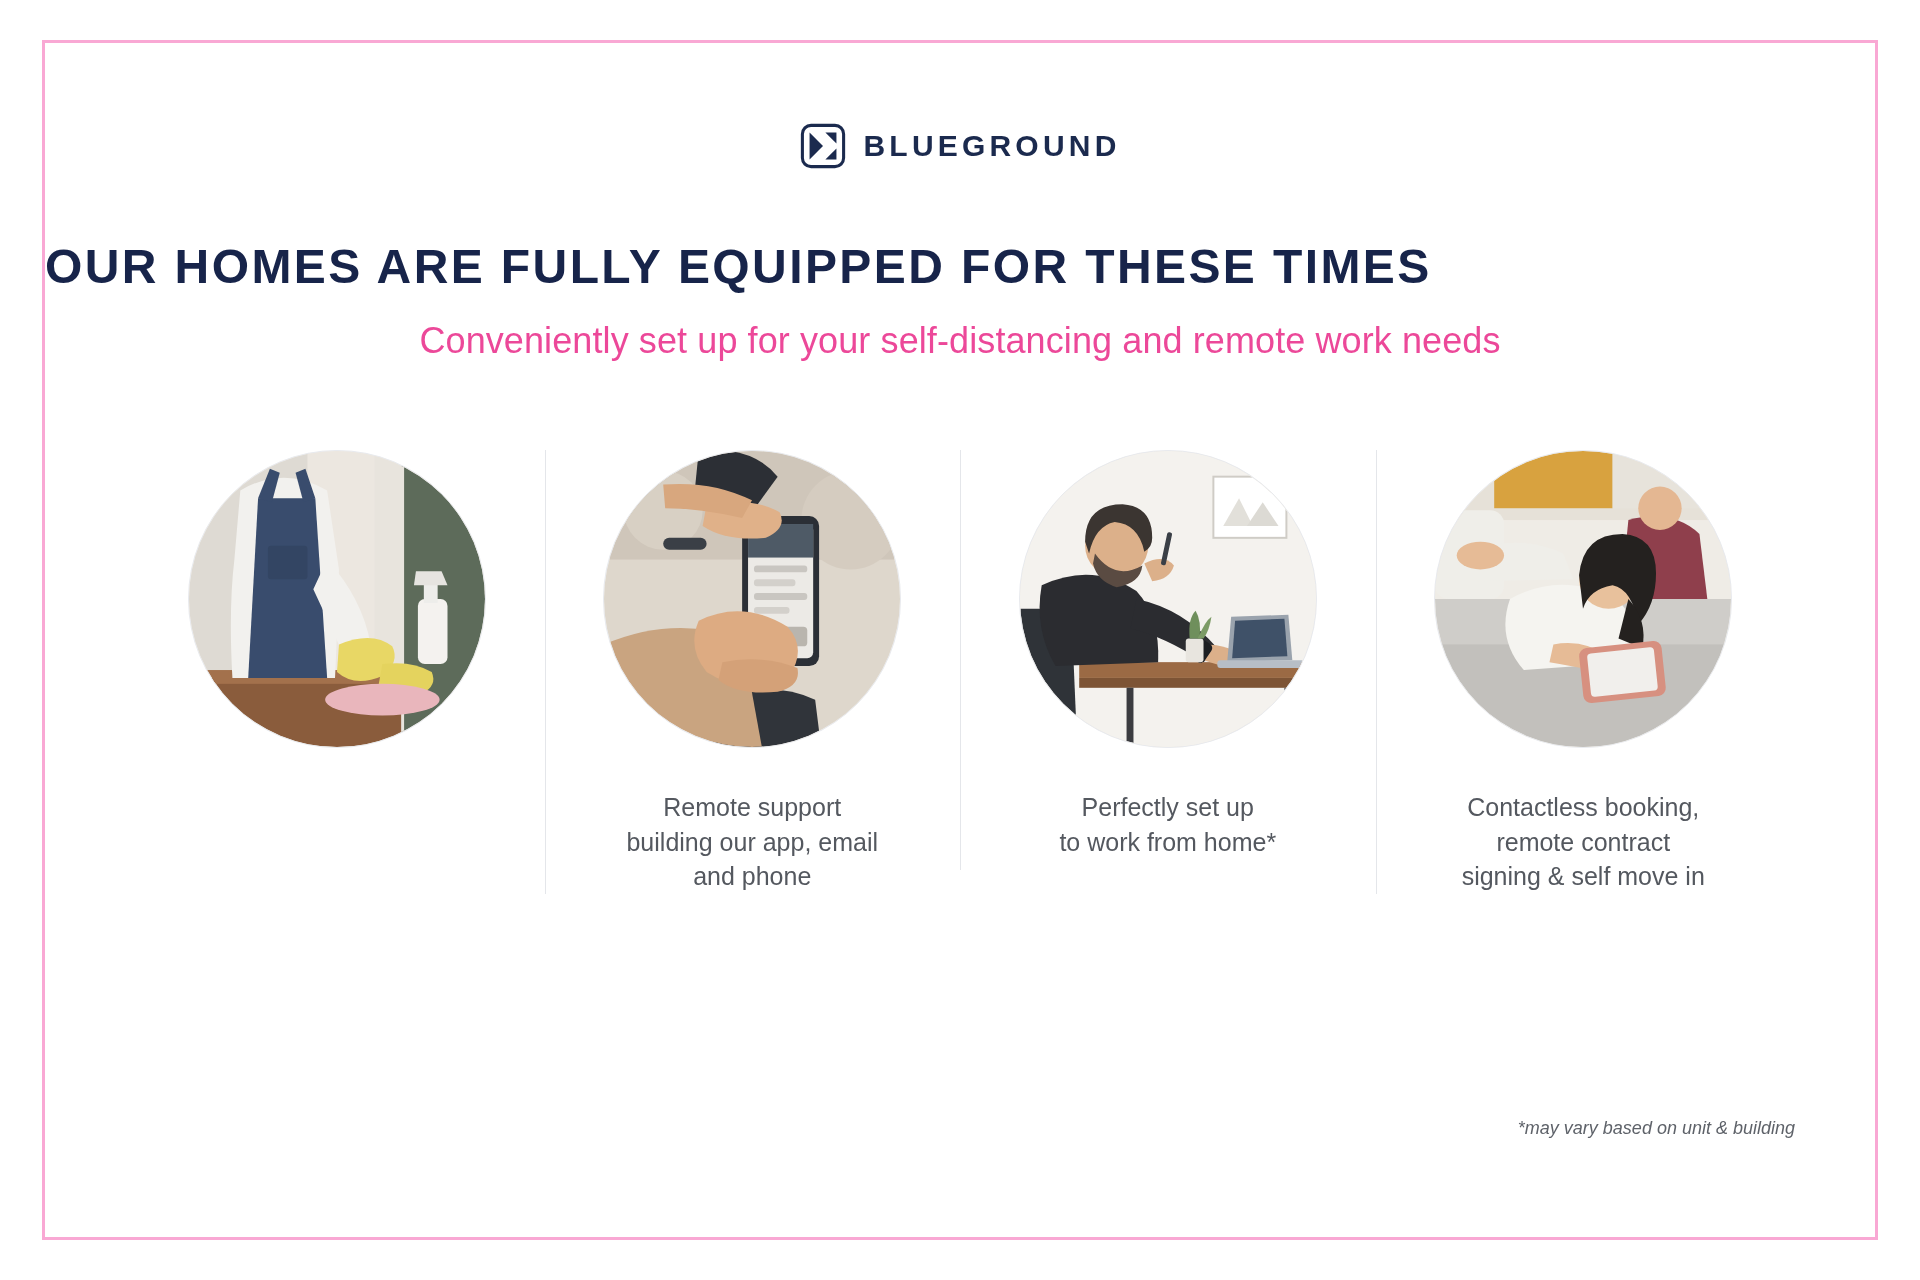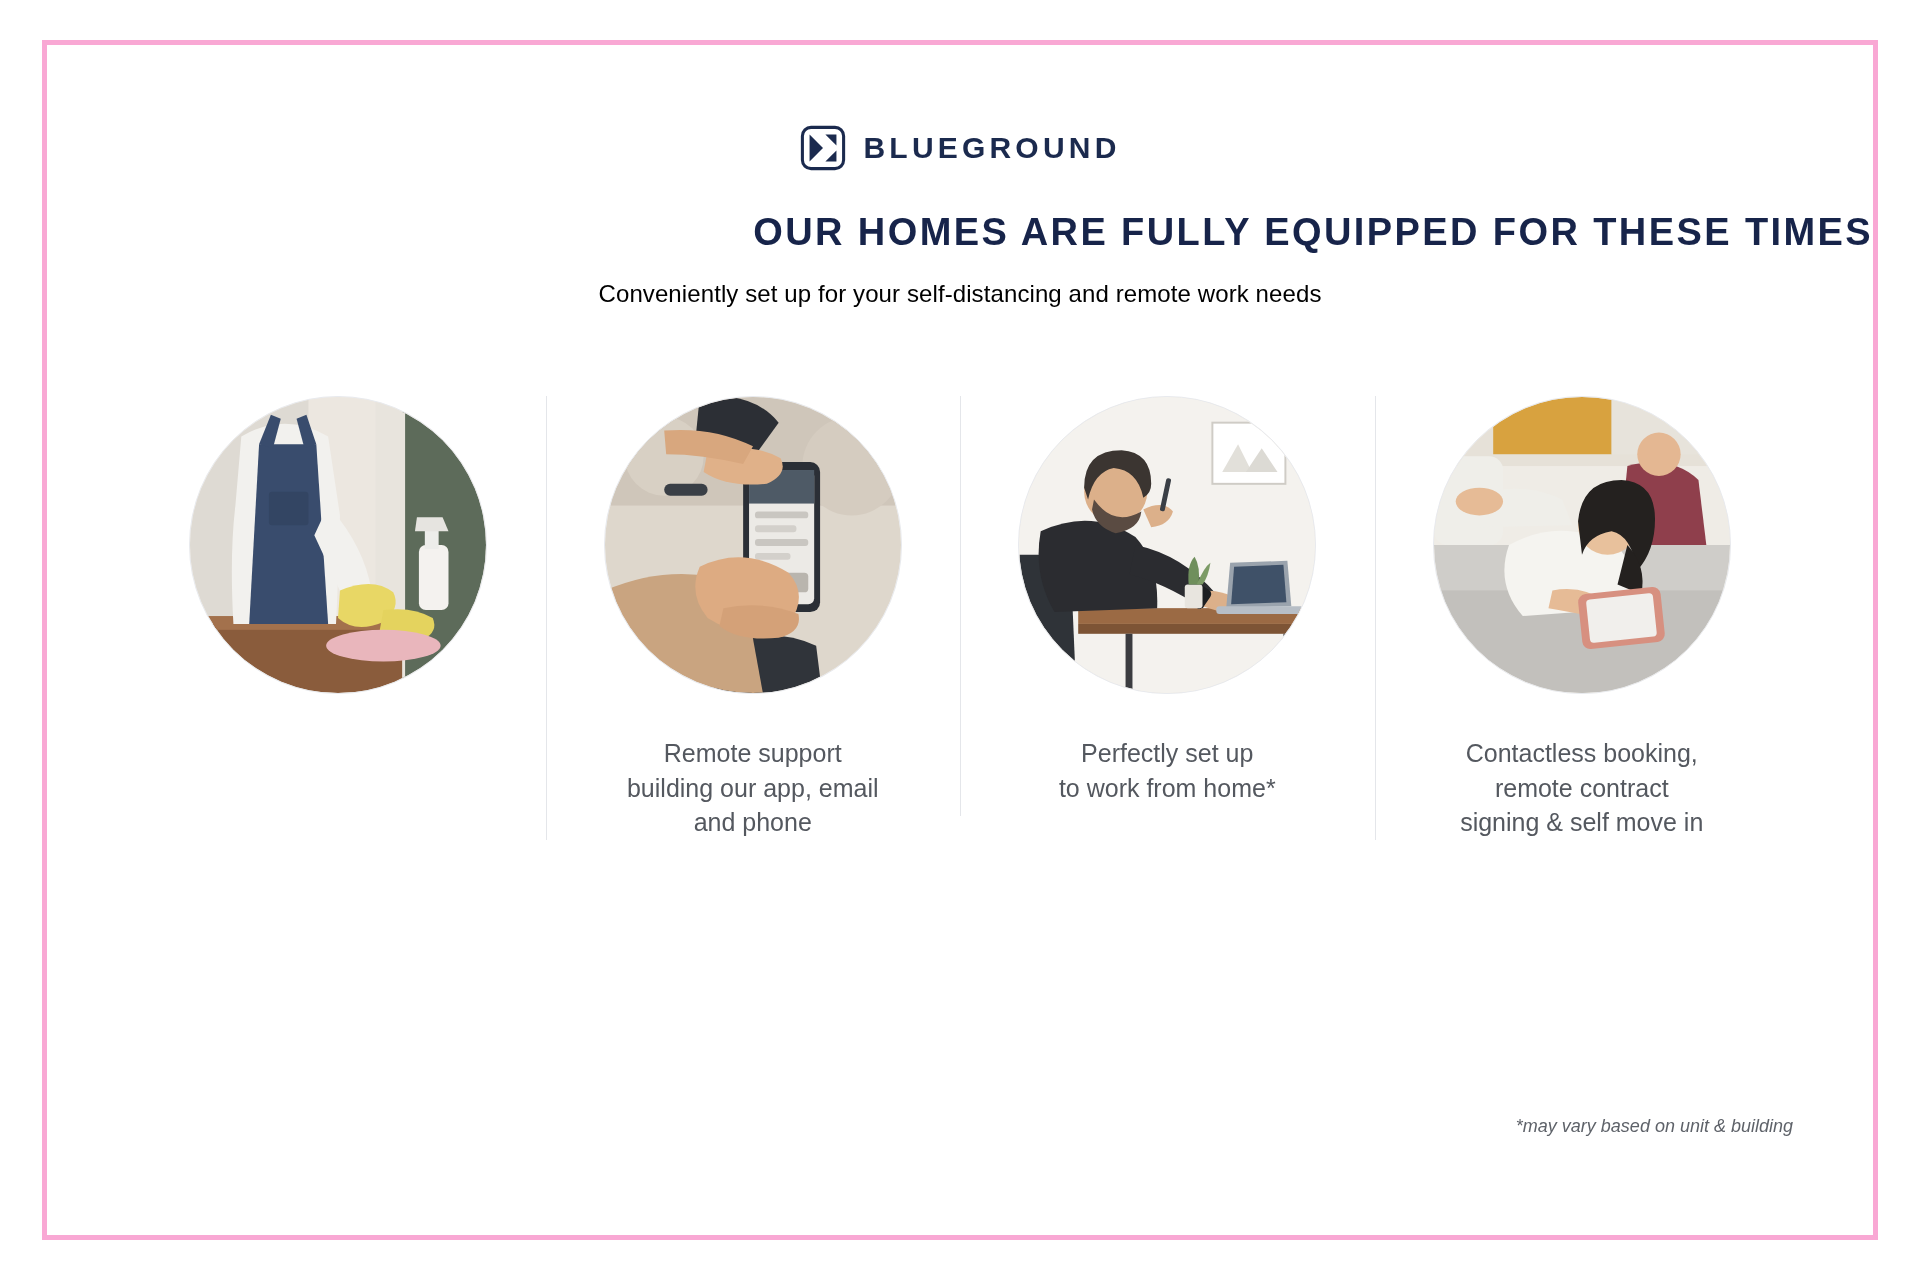--- a/index.html
+++ b/index.html
@@ -18,21 +18,21 @@
     width: 1920px;
     height: 1280px;
     background: #ffffff;
     box-sizing: border-box;
     padding: 40px 42px;
   }
   .frame {
     position: relative;
     width: 100%;
     height: 100%;
-    border: 5px solid #f9a8d4;
+    border: 3px solid #f9a8d4;
     box-sizing: border-box;
     background: #ffffff;
   }
 
   
   .logo-row {
     display: flex;
     align-items: center;
     justify-content: center;
     gap: 18px;
@@ -46,33 +46,33 @@
   .logo-text {
     font-size: 30px;
     letter-spacing: 4.2px;
     font-weight: bold;
     color: #1b2a4e;
     font-family: "Liberation Sans", sans-serif;
   }
 
   
   .headline {
-    margin-top: 40px;
-    text-align: right;
-    font-size: 38px;
+    margin-top: 70px;
+    text-align: left;
+    font-size: 48px;
     font-weight: bold;
     letter-spacing: 2.4px;
     color: #17244a;
     font-family: "Liberation Sans", sans-serif;
   }
   .subhead {
     margin-top: 26px;
     text-align: center;
-    font-size: 24px;
-    color: #000000;
+    font-size: 36px;
+    color: #ec4899;
     font-weight: 400;
     letter-spacing: 0.1px;
   }
 
   
   .columns {
     display: flex;
     margin-top: 88px;
     padding: 0 84px;
     box-sizing: border-box;

